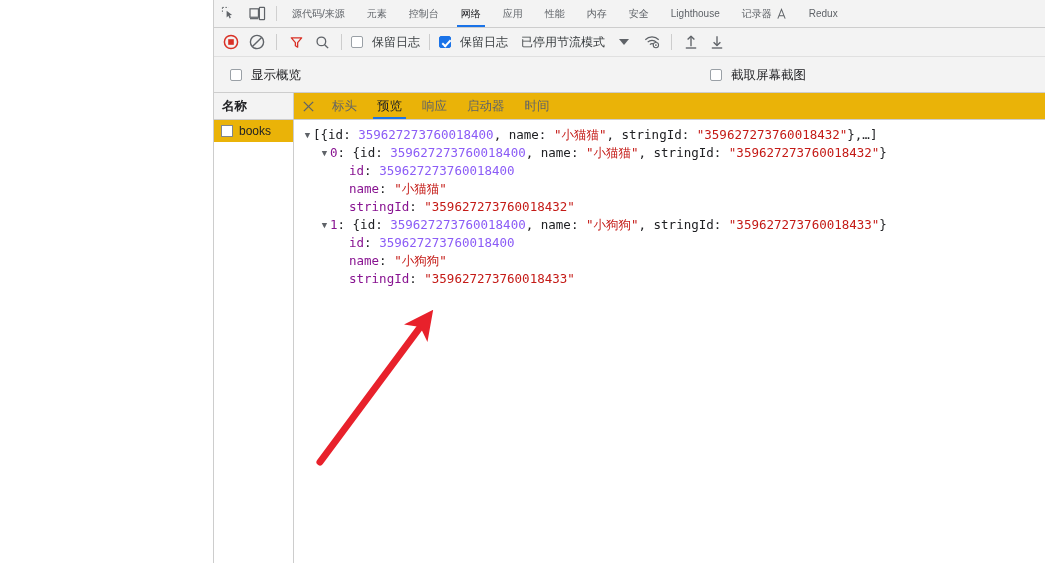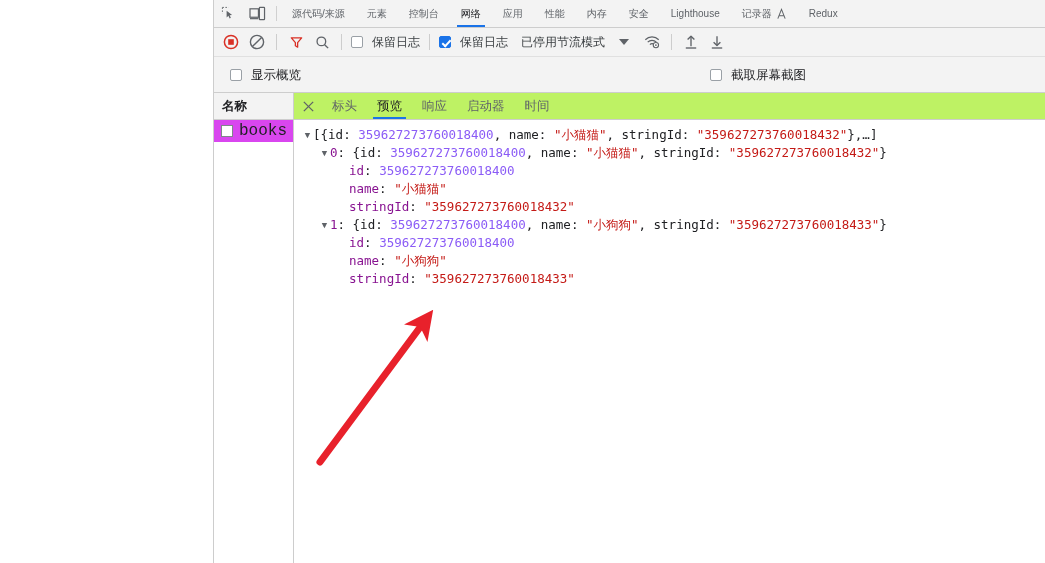--- a/index.html
+++ b/index.html
@@ -93,40 +93,40 @@
   .optrow { display: flex; align-items: center; height: 24px; padding-left: 13px; }
   .opt-left { width: 480px; }
   .opt-right { }
 
   
   .body { flex: 1; display: flex; min-height: 0; position: relative; }
 
   .namepanel {
     width: 80px; min-width: 80px; background: #fff;
     border-right: 1px solid #cdcdcd;
-    display: flex; flex-direction: column; font-family: Liberation Mono, monospace;
+    display: flex; flex-direction: column;
   }
   .namehdr {
     height: 27px; display: flex; align-items: center; padding-left: 8px;
     font-size: 12.5px; font-weight: bold; color: #202124;
     background: #f3f3f3; border-bottom: 1px solid #cdcdcd;
   }
   .namerow {
     height: 22px; display: flex; align-items: center; gap: 6px;
-    padding-left: 7px; font-size: 16px; color: #202124;
-    background: #d946ef; cursor: pointer;
+    padding-left: 7px; font-size: 12px; color: #202124;
+    background: #eab308; cursor: pointer;
   }
   .file-cb {
     width: 12px; height: 12px; border: 1px solid #80868b; background: #fff;
     flex: none; display: inline-block;
   }
 
   .detailpanel { flex: 1; display: flex; flex-direction: column; min-width: 0; background: #fff; }
   .subtabs {
-    height: 27px; min-height: 27px; background: #bef264;
+    height: 27px; min-height: 27px; background: #eab308;
     border-bottom: 1px solid #cdcdcd;
     display: flex; align-items: stretch; font-size: 12.5px;
   }
   .closebtn {
     width: 28px; display: flex; align-items: center; justify-content: center; cursor: pointer;
   }
   .subtab {
     padding: 0 10px; display: flex; align-items: center; cursor: pointer;
     color: #5f6368; position: relative; white-space: nowrap;
   }

